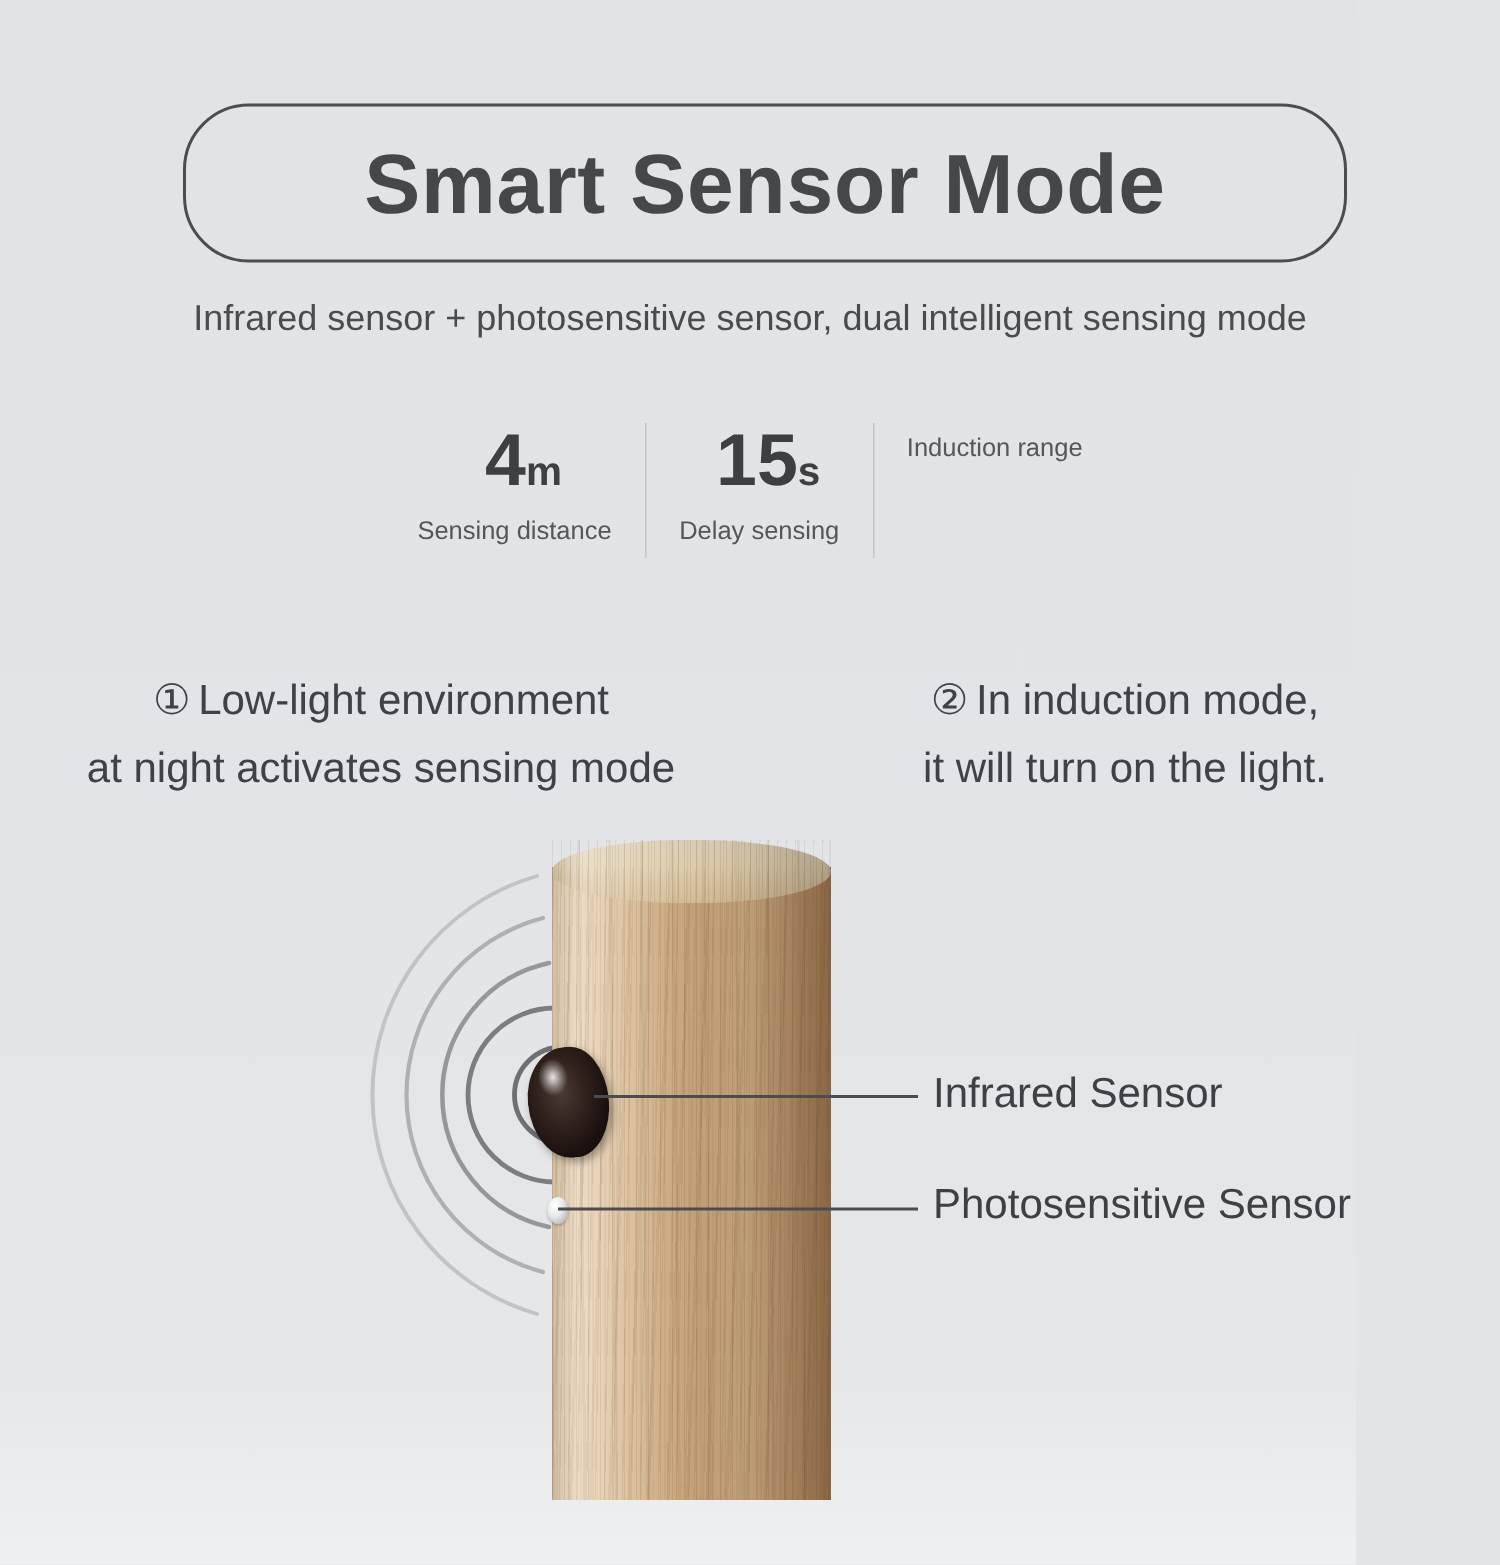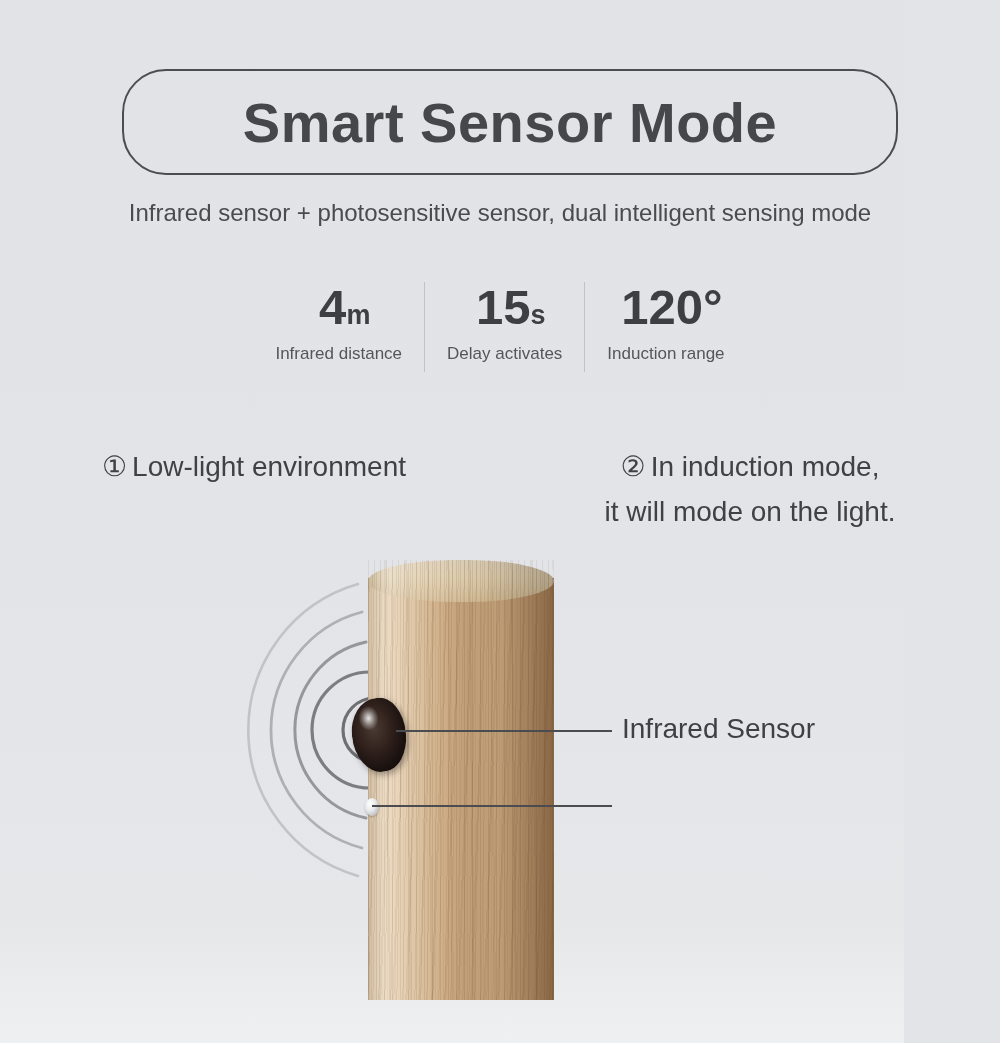--- a/index.html
+++ b/index.html
@@ -259,45 +259,45 @@
 
   <div class="title-box">
     <div class="title-text">Smart Sensor Mode</div>
   </div>
 
   <div class="subtitle">Infrared sensor + photosensitive sensor, dual intelligent sensing mode</div>
 
   <div class="stats">
     <div class="stat">
       <div class="stat-value"><span>4</span><span class="unit">m</span></div>
-      <div class="stat-label">Infrared distance</div>
+      <div class="stat-label">Sensing distance</div>
     </div>
 
     <div class="stat-divider"></div>
 
     <div class="stat">
       <div class="stat-value"><span>15</span><span class="unit">s</span></div>
-      <div class="stat-label">Delay activates</div>
+      <div class="stat-label">Delay sensing</div>
     </div>
 
     <div class="stat-divider"></div>
 
     <div class="stat">
-      <div class="stat-value"><span>120</span><span class="deg">°</span></div>
       <div class="stat-label">Induction range</div>
     </div>
   </div>
 
   <div class="note note-left">
     <div><span class="circled">①</span><span>Low-light environment</span></div>
+    <div>at night activates sensing mode</div>
   </div>
 
   <div class="note note-right">
     <div><span class="circled">②</span><span>In induction mode,</span></div>
-    <div>it will mode on the light.</div>
+    <div>it will turn on the light.</div>
   </div>
 
   <div class="waves">
     <svg width="200" height="300" viewBox="0 0 200 300" fill="none">
       <path d="M185 118 A 30 30 0 0 0 185 182" stroke="#6e7074" stroke-width="3.2" stroke-linecap="round" fill="none"></path>
       <path d="M180 92 A 58 58 0 0 0 180 208" stroke="#7b7d81" stroke-width="3.2" stroke-linecap="round" fill="none"></path>
       <path d="M176 62 A 90 90 0 0 0 176 238" stroke="#95979b" stroke-width="3" stroke-linecap="round" fill="none"></path>
       <path d="M172 32 A 122 122 0 0 0 172 268" stroke="#aeb0b4" stroke-width="2.8" stroke-linecap="round" fill="none"></path>
       <path d="M168 4 A 152 152 0 0 0 168 296" stroke="#c1c3c7" stroke-width="2.6" stroke-linecap="round" fill="none"></path>
     </svg>
@@ -308,14 +308,15 @@
     <div class="cyl-top"></div>
     <div class="cyl-grain-overlay"></div>
     <div class="ir-dome"></div>
     <div class="photo-dot"></div>
   </div>
 
   <div class="leader leader-ir"></div>
   <div class="leader leader-ps"></div>
 
   <div class="callout callout-ir">Infrared Sensor</div>
+  <div class="callout callout-ps">Photosensitive Sensor</div>
 
 </div>
 
 </body></html>

